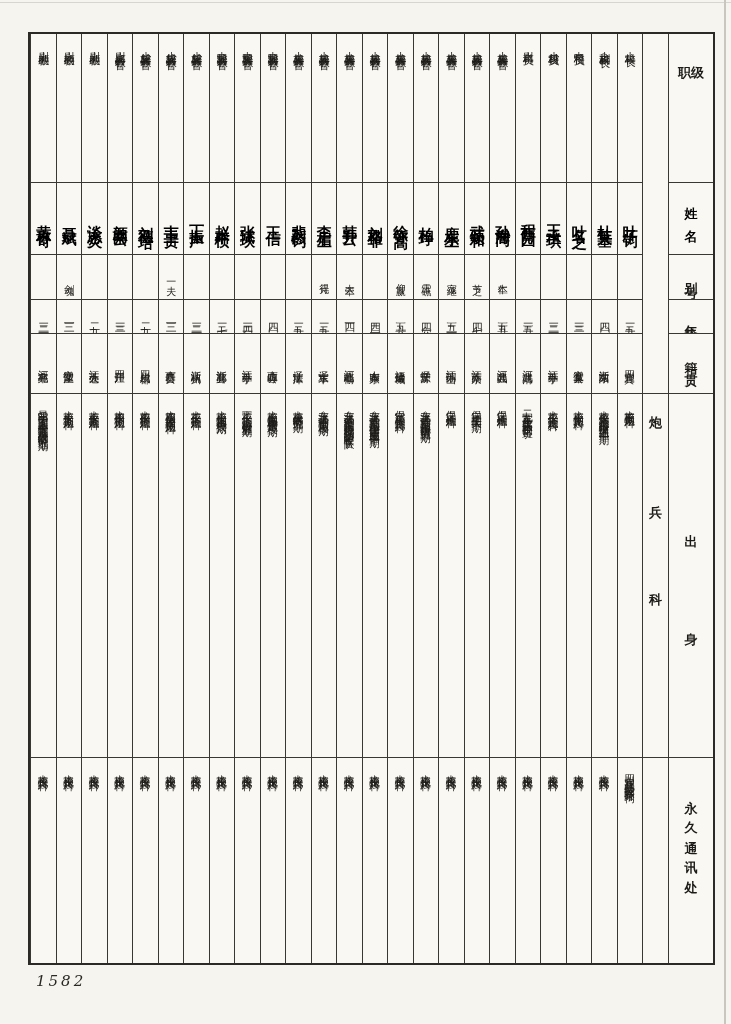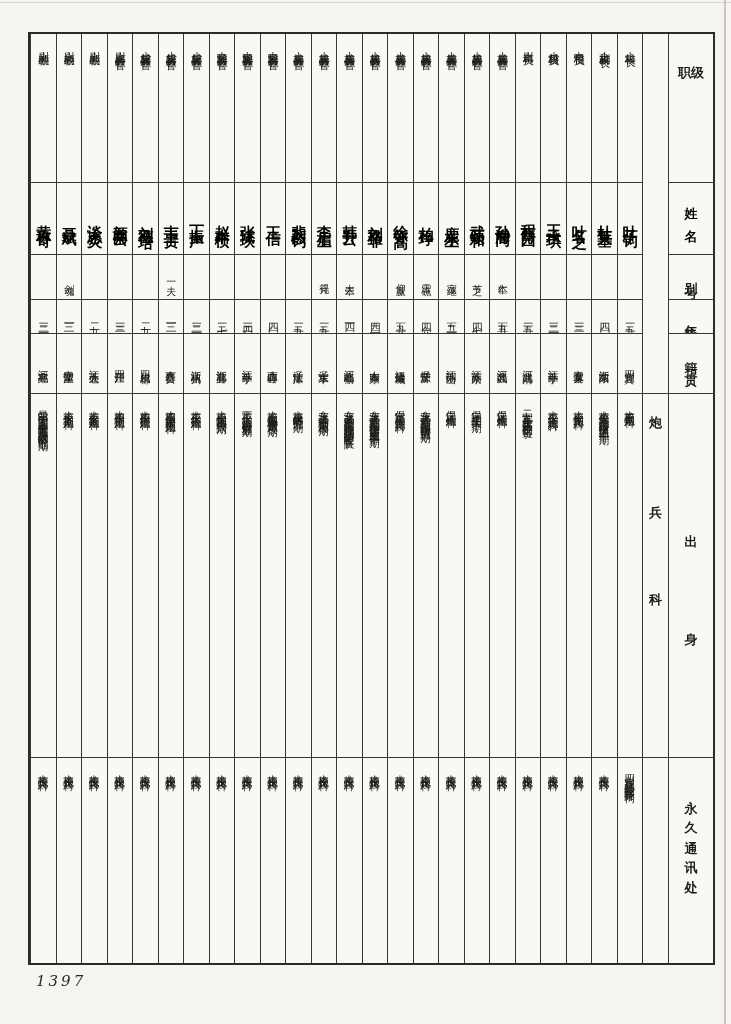--- a/index.html
+++ b/index.html
@@ -376,15 +376,15 @@
     </div>
     <div class="cell c-name">黄称奇</div>
     <div class="cell c-alias"></div>
     <div class="cell c-age">三二</div>
     <div class="cell c-native">河北宛平</div>
     <div class="cell c-origin">昆明军干团五期本校十五期炮科战术研究班七期</div>
     <div class="cell c-addr">本校炮兵科</div>
   </div>
 </div>
 
-  <div class="page-number">1397</div>
+  <div class="page-number">1582</div>
   <div class="page-edge-right"></div>
 </div>
 
 </body></html>

